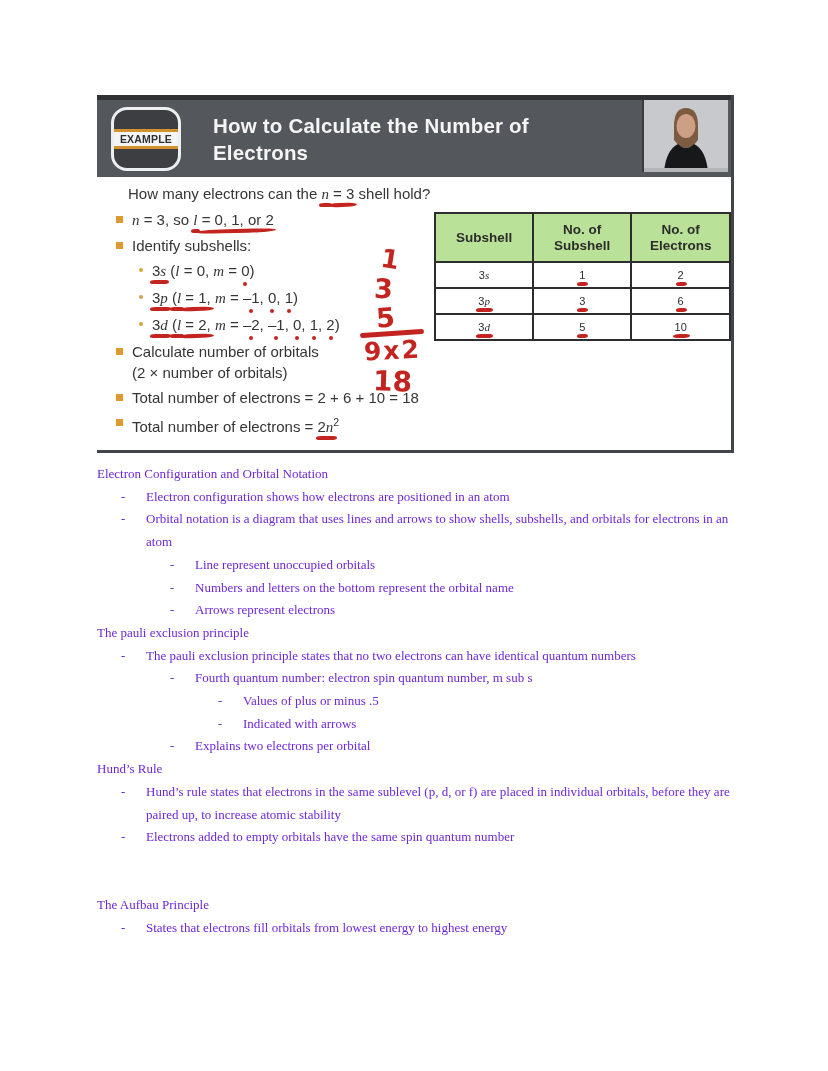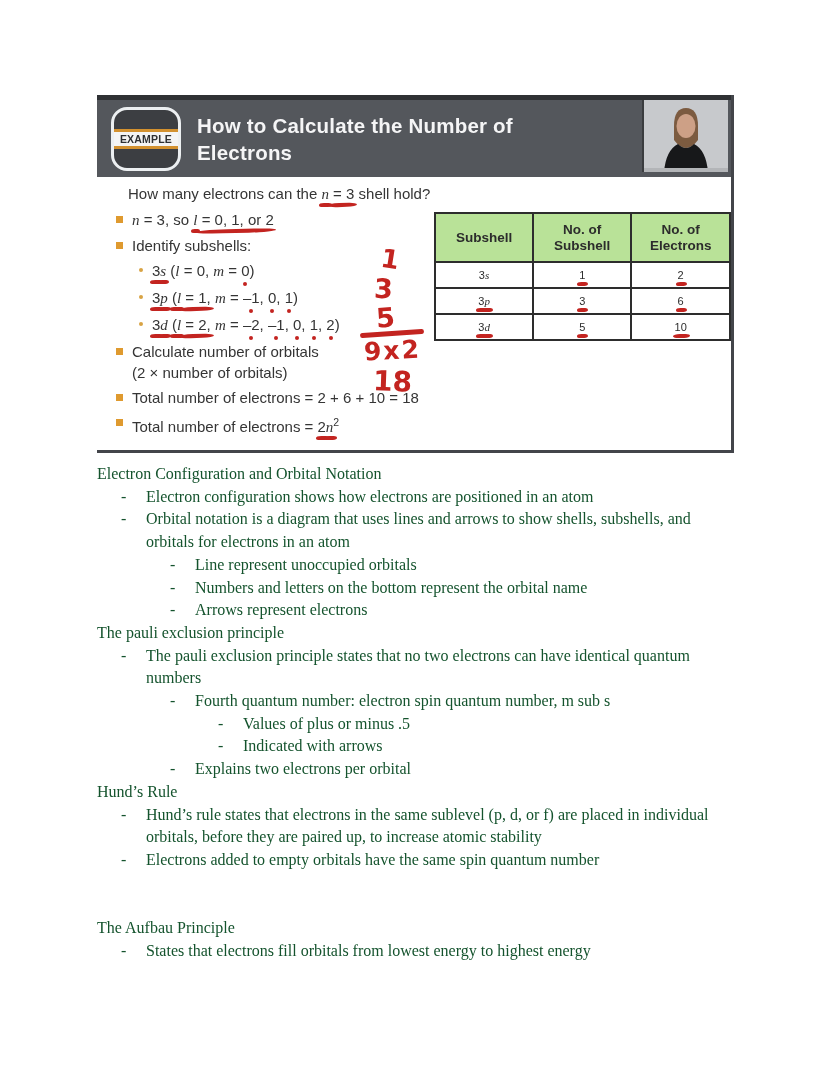--- a/index.html
+++ b/index.html
@@ -22,21 +22,21 @@
     width:70px;height:64px;margin-left:14px;border:3px solid #eceff1;border-radius:16px;
     background:#3c3e42;display:flex;flex-direction:column;justify-content:center;
     box-sizing:border-box;overflow:hidden;flex:0 0 auto;
   }
   .badge-band{
     background:#f4f4f4;border-top:3px solid #d3912f;border-bottom:3px solid #d3912f;
     text-align:center;font-weight:bold;font-size:10.5px;letter-spacing:.2px;color:#2e3033;
     padding:1px 0;
   }
   .slide-title{
-    margin-left:16px;color:#f5f5f6;font-weight:bold;font-size:20.5px;line-height:27px;
+    margin-left:32px;color:#f5f5f6;font-weight:bold;font-size:20.5px;line-height:27px;
     letter-spacing:.2px;
   }
   .webcam{
     margin-left:auto;width:84px;height:72px;margin-right:3px;margin-top:0;
     background:#c7c9cc;border-left:2px solid #3a3c3f;position:relative;overflow:hidden;
     align-self:flex-start;
   }
 
   .slide-body{padding:7px 0 0 16px;position:relative;color:#353535;}
   .q-line{font-size:15px;margin:1px 0 7px 15px;}
@@ -87,22 +87,22 @@
     position:absolute;color:#c32420;font-weight:bold;font-family:"DejaVu Sans",sans-serif;
     line-height:1;
   }
   .sumline{
     position:absolute;background:#c32420;border-radius:3px;height:4.5px;
   }
 
   
   .notes{
     position:absolute;left:97px;top:463px;width:633px;
-    font-family:"Liberation Serif","DejaVu Serif",serif;font-size:16px;line-height:22.7px;
-    color:#14532d;
+    font-family:"Liberation Serif","DejaVu Serif",serif;font-size:13px;line-height:22.7px;
+    color:#6d28d9;
   }
   .note{display:flex;}
   .note.l0{padding-left:0;}
   .note.l1{padding-left:24px;}
   .note.l2{padding-left:73px;}
   .note.l3{padding-left:121px;}
   .note .dash{flex:0 0 25px;}
   .note .ntext{flex:1 1 auto;}
   .note.blank{height:22.7px;}
 </style>

